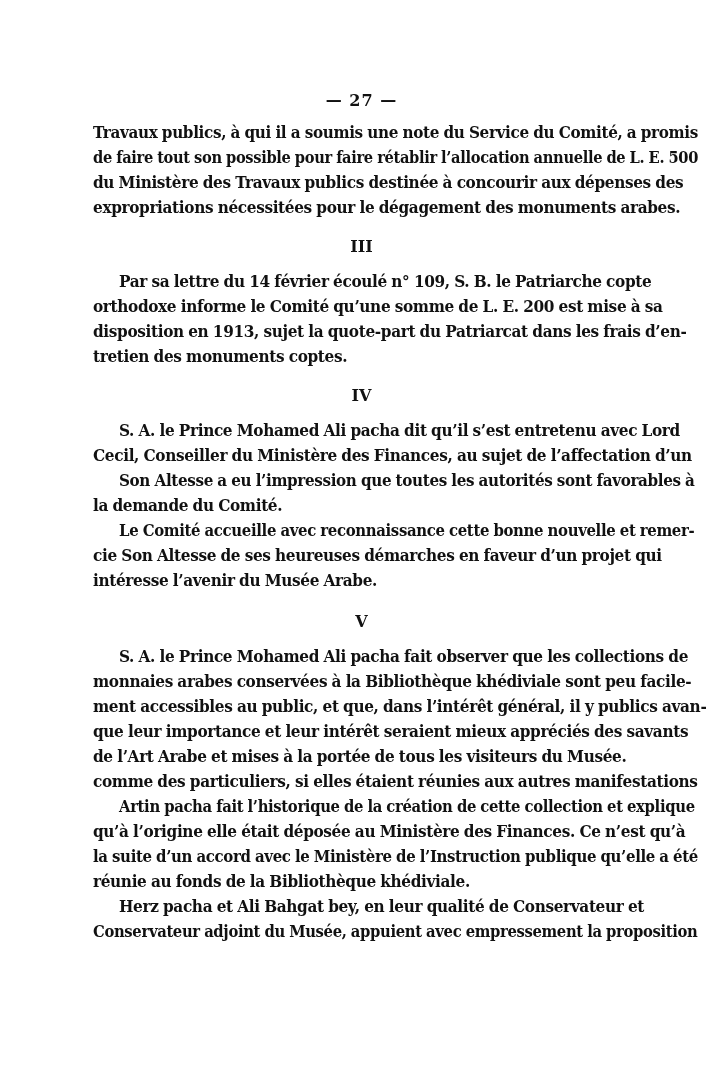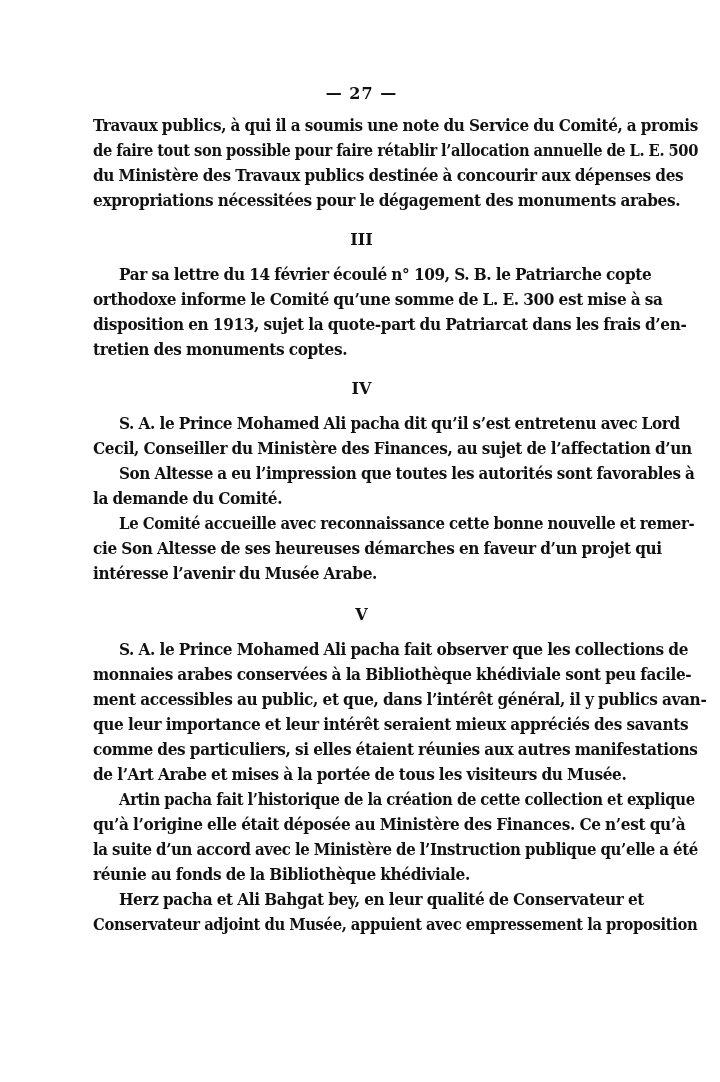--- a/index.html
+++ b/index.html
@@ -11,21 +11,21 @@
       width: 720px;
       height: 1082px;
       position: relative;
       overflow: hidden;
       font-family: "DejaVu Serif", "Liberation Serif", serif;
       color: #111111;
     }
     .page {
       position: absolute;
       left: 93px;
-      top: 81px;
+      top: 88px;
       width: 537px;
     }
     .page-number {
       text-align: center;
       font-weight: bold;
       font-size: 16px;
       height: 26px;
       line-height: 26px;
       margin-bottom: 6px;
       letter-spacing: 1px;
@@ -76,21 +76,21 @@
     <span class="line" style="transform: scaleX(0.9951); transform-origin: left center; text-align-last: left; width: 539.656px;">Travaux publics, à qui il a soumis une note du Service du Comité, a promis</span>
     <span class="line" style="transform: scaleX(0.9578); transform-origin: left center; text-align-last: left; width: 560.641px;">de faire tout son possible pour faire rétablir l’allocation annuelle de L. E. 500</span>
     <span class="line">du Ministère des Travaux publics destinée à concourir aux dépenses des</span>
     <span class="line last">expropriations nécessitées pour le dégagement des monuments arabes.</span>
   </p>
 
   <div class="section-heading">III</div>
 
   <p class="para">
     <span class="line indent">Par sa lettre du 14 février écoulé n° 109, S. B. le Patriarche copte</span>
-    <span class="line">orthodoxe informe le Comité qu’une somme de L. E. 300 est mise à sa</span>
+    <span class="line">orthodoxe informe le Comité qu’une somme de L. E. 200 est mise à sa</span>
     <span class="line">disposition en 1913, sujet la quote-part du Patriarcat dans les frais d’en-</span>
     <span class="line last">tretien des monuments coptes.</span>
   </p>
 
   <div class="section-heading">IV</div>
 
   <p class="para">
     <span class="line indent">S. A. le Prince Mohamed Ali pacha dit qu’il s’est entretenu avec Lord</span>
     <span class="line">Cecil, Conseiller du Ministère des Finances, au sujet de l’affectation d’un</span>
   </p>
@@ -106,22 +106,22 @@
     <span class="line last">intéresse l’avenir du Musée Arabe.</span>
   </p>
 
   <div class="section-heading v">V</div>
 
   <p class="para">
     <span class="line indent">S. A. le Prince Mohamed Ali pacha fait observer que les collections de</span>
     <span class="line">monnaies arabes conservées à la Bibliothèque khédiviale sont peu facile-</span>
     <span class="line">ment accessibles au public, et que, dans l’intérêt général, il y publics avan-</span>
     <span class="line">que leur importance et leur intérêt seraient mieux appréciés des savants</span>
+    <span class="line last">de l’Art Arabe et mises à la portée de tous les visiteurs du Musée.</span>
     <span class="line">comme des particuliers, si elles étaient réunies aux autres manifestations</span>
-    <span class="line last">de l’Art Arabe et mises à la portée de tous les visiteurs du Musée.</span>
   </p>
 
   <p class="para">
     <span class="line indent" style="transform: scaleX(0.9683); transform-origin: 26px center; text-align-last: left; width: 527.75px;">Artin pacha fait l’historique de la création de cette collection et explique</span>
     <span class="line">qu’à l’origine elle était déposée au Ministère des Finances. Ce n’est qu’à</span>
     <span class="line" style="transform: scaleX(0.9771); transform-origin: left center; text-align-last: left; width: 549.562px;">la suite d’un accord avec le Ministère de l’Instruction publique qu’elle a été</span>
     <span class="line last">réunie au fonds de la Bibliothèque khédiviale.</span>
   </p>
 
   <p class="para">

